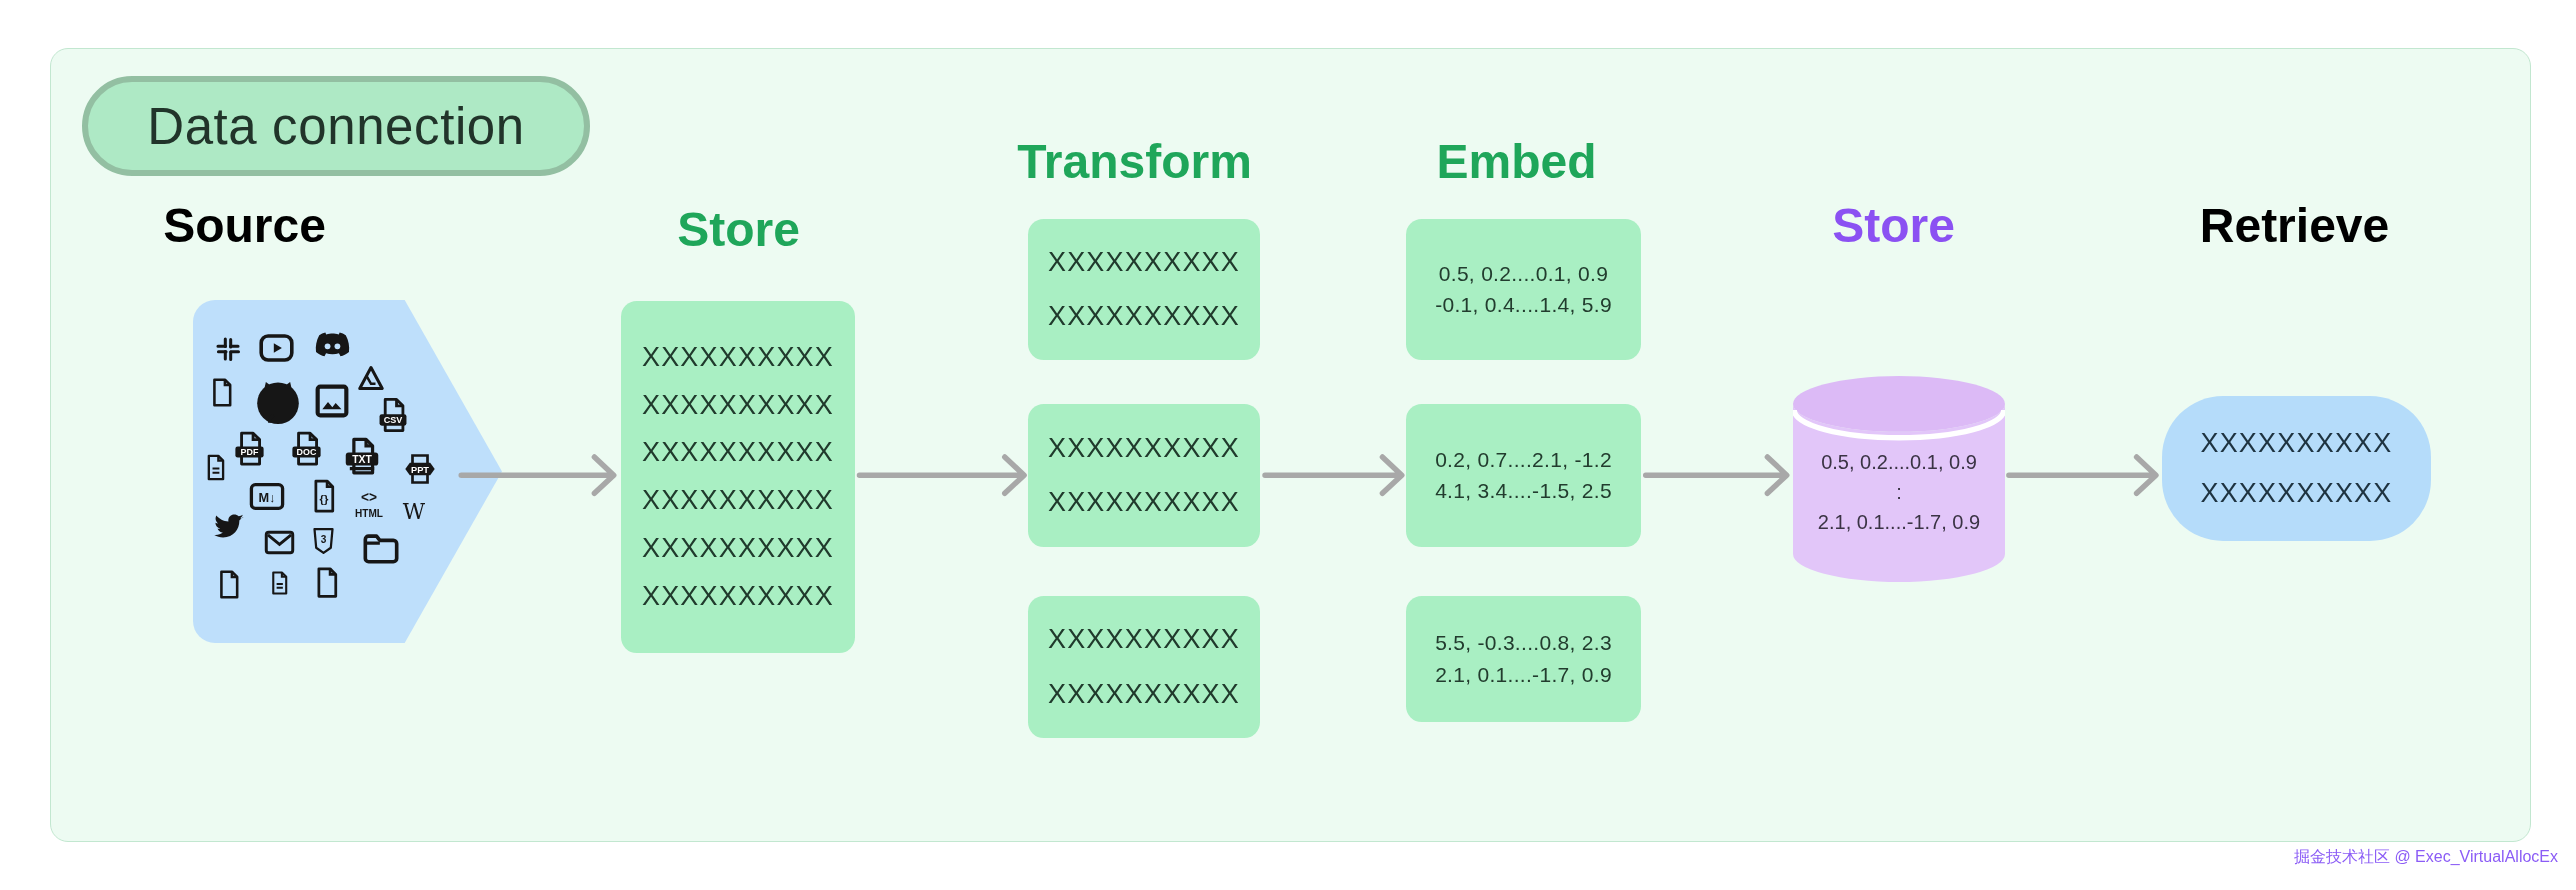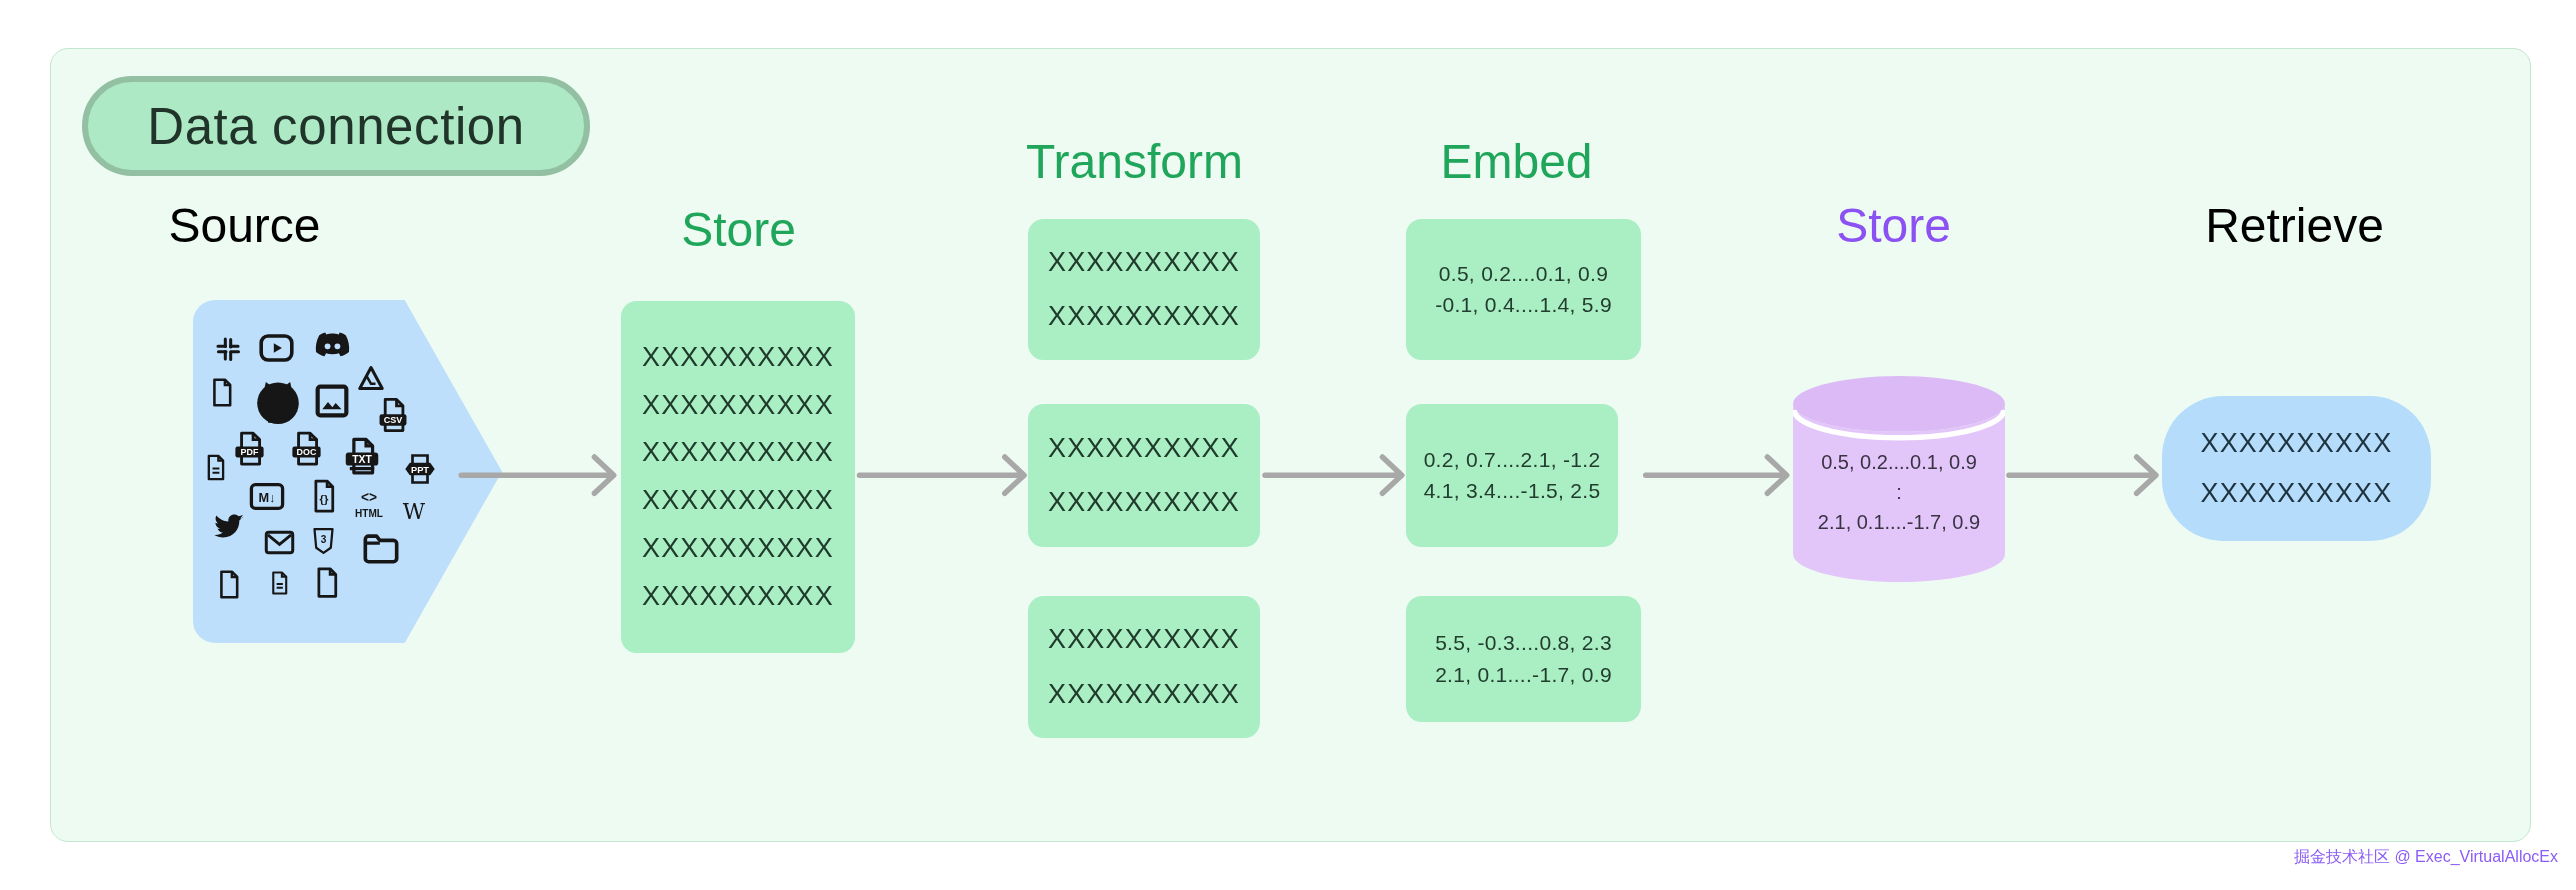--- a/index.html
+++ b/index.html
@@ -4,21 +4,21 @@
 <style>
   html,body{margin:0;padding:0;background:#ffffff;}
   .stage{position:relative;width:2576px;height:891px;background:#ffffff;overflow:hidden;
          font-family:"Liberation Sans", sans-serif;}
   .container{position:absolute;left:50px;top:48px;width:2479px;height:792px;
              background:#edfbf2;border:1.8px solid #c2e7d0;border-radius:18px;}
   .badge{position:absolute;left:82px;top:76px;width:508px;height:100px;
          background:#aee9c5;border:6px solid #93bfa2;border-radius:51px;
          display:flex;align-items:center;justify-content:center;box-sizing:border-box;}
   .badge span{font-size:51px;font-weight:normal;color:#21342a;letter-spacing:0.6px;}
-  .title{position:absolute;width:303px;text-align:center;font-size:48px;font-weight:normal;letter-spacing:0;}
+  .title{position:absolute;width:303px;text-align:center;font-size:48px;font-weight:bold;letter-spacing:0;}
   .t-blue{color:#000000;} .t-green{color:#1fa65a;} .t-purple{color:#8b51f2;}
   .greenbox{position:absolute;background:#a9efc3;border-radius:15.7px;
             display:flex;flex-direction:column;align-items:center;justify-content:center;}
   .xline{font-size:27px;font-weight:normal;color:#203a2c;letter-spacing:1.2px;line-height:31.5px;}
   .numline{font-size:21px;font-weight:500;color:#223c2e;letter-spacing:0.3px;line-height:30px;}
   .loadbox{left:621px;top:301px;width:234px;height:352px;gap:16.3px;}
   .pill{position:absolute;left:2162px;top:396px;width:269px;height:145px;background:#b5dcfa;
         border-radius:61px;display:flex;flex-direction:column;align-items:center;justify-content:center;gap:18px;}
   .pill .xline{color:#1e3340;}
   .funnel{position:absolute;left:145px;top:300px;width:309px;height:343px;background:#bedffb;
@@ -187,21 +187,21 @@
   </div>
   <div class="greenbox" style="left:1028px;top:596px;width:232px;height:142px;gap:23px">
     <div class="xline">XXXXXXXXXX</div>
     <div class="xline">XXXXXXXXXX</div>
   </div>
 
   <div class="greenbox" style="left:1406px;top:219px;width:235px;height:141px;gap:1.2px">
     <div class="numline">0.5, 0.2....0.1, 0.9</div>
     <div class="numline">-0.1, 0.4....1.4, 5.9</div>
   </div>
-  <div class="greenbox" style="left:1406px;top:404px;width:212px;height:143px;gap:1px">
+  <div class="greenbox" style="left:1406px;top:404px;width:235px;height:143px;gap:1px">
     <div class="numline">0.2, 0.7....2.1, -1.2</div>
     <div class="numline">4.1, 3.4....-1.5, 2.5</div>
   </div>
   <div class="greenbox" style="left:1406px;top:596px;width:235px;height:126px;gap:1.2px">
     <div class="numline">5.5, -0.3....0.8, 2.3</div>
     <div class="numline">2.1, 0.1....-1.7, 0.9</div>
   </div>
 
   <div class="cylwrap">
     <svg class="cyl" width="212" height="206" viewBox="0 0 350 340">

